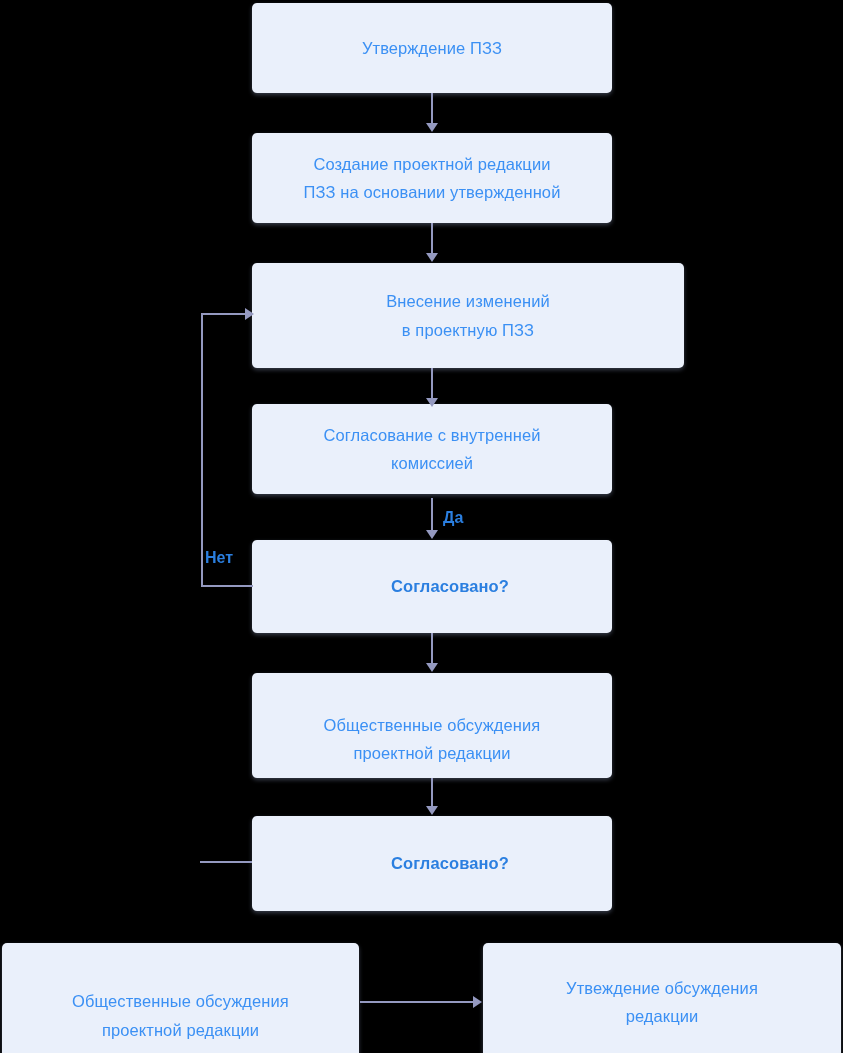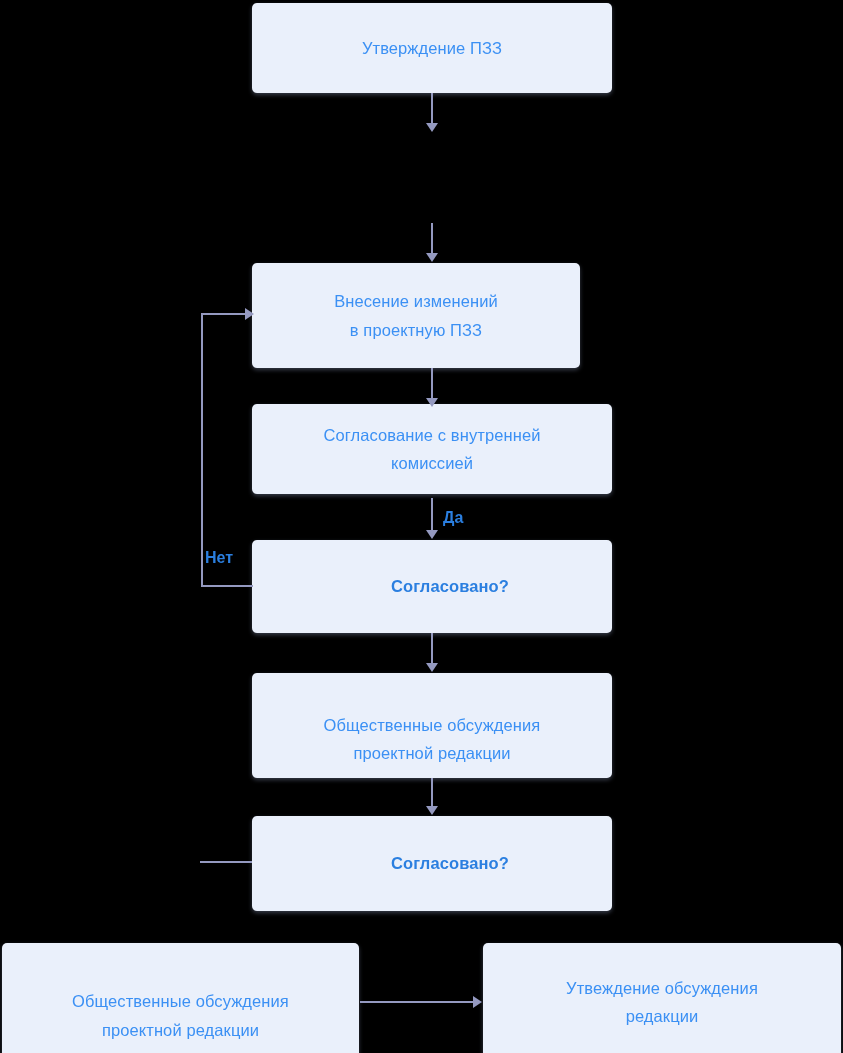--- a/index.html
+++ b/index.html
@@ -75,22 +75,26 @@
 </style>
 </head>
 <body>
 
 <div id="canvas">
 
   <div class="node" style="left:252px; top:3px; width:360px; height:90px;">
     <span class="label">Утверждение ПЗЗ</span>
   </div>
 
+  <div class="node" style="left:252px; top:133px; width:360px; height:90px;">
+    <span class="label">Создание проектной редакции
+ПЗЗ на основании утвержденной</span>
+  </div>
 
-  <div class="node" style="left:252px; top:263px; width:328px; height:105px;">
+  <div class="node" style="left:252px; top:263px; width:432px; height:105px;">
     <span class="label">Внесение изменений
 в проектную ПЗЗ</span>
   </div>
 
   <div class="node" style="left:252px; top:404px; width:360px; height:90px;">
     <span class="label">Согласование с внутренней
 комиссией</span>
   </div>
 
   <div class="node bold" style="left:252px; top:540px; width:360px; height:93px;">

